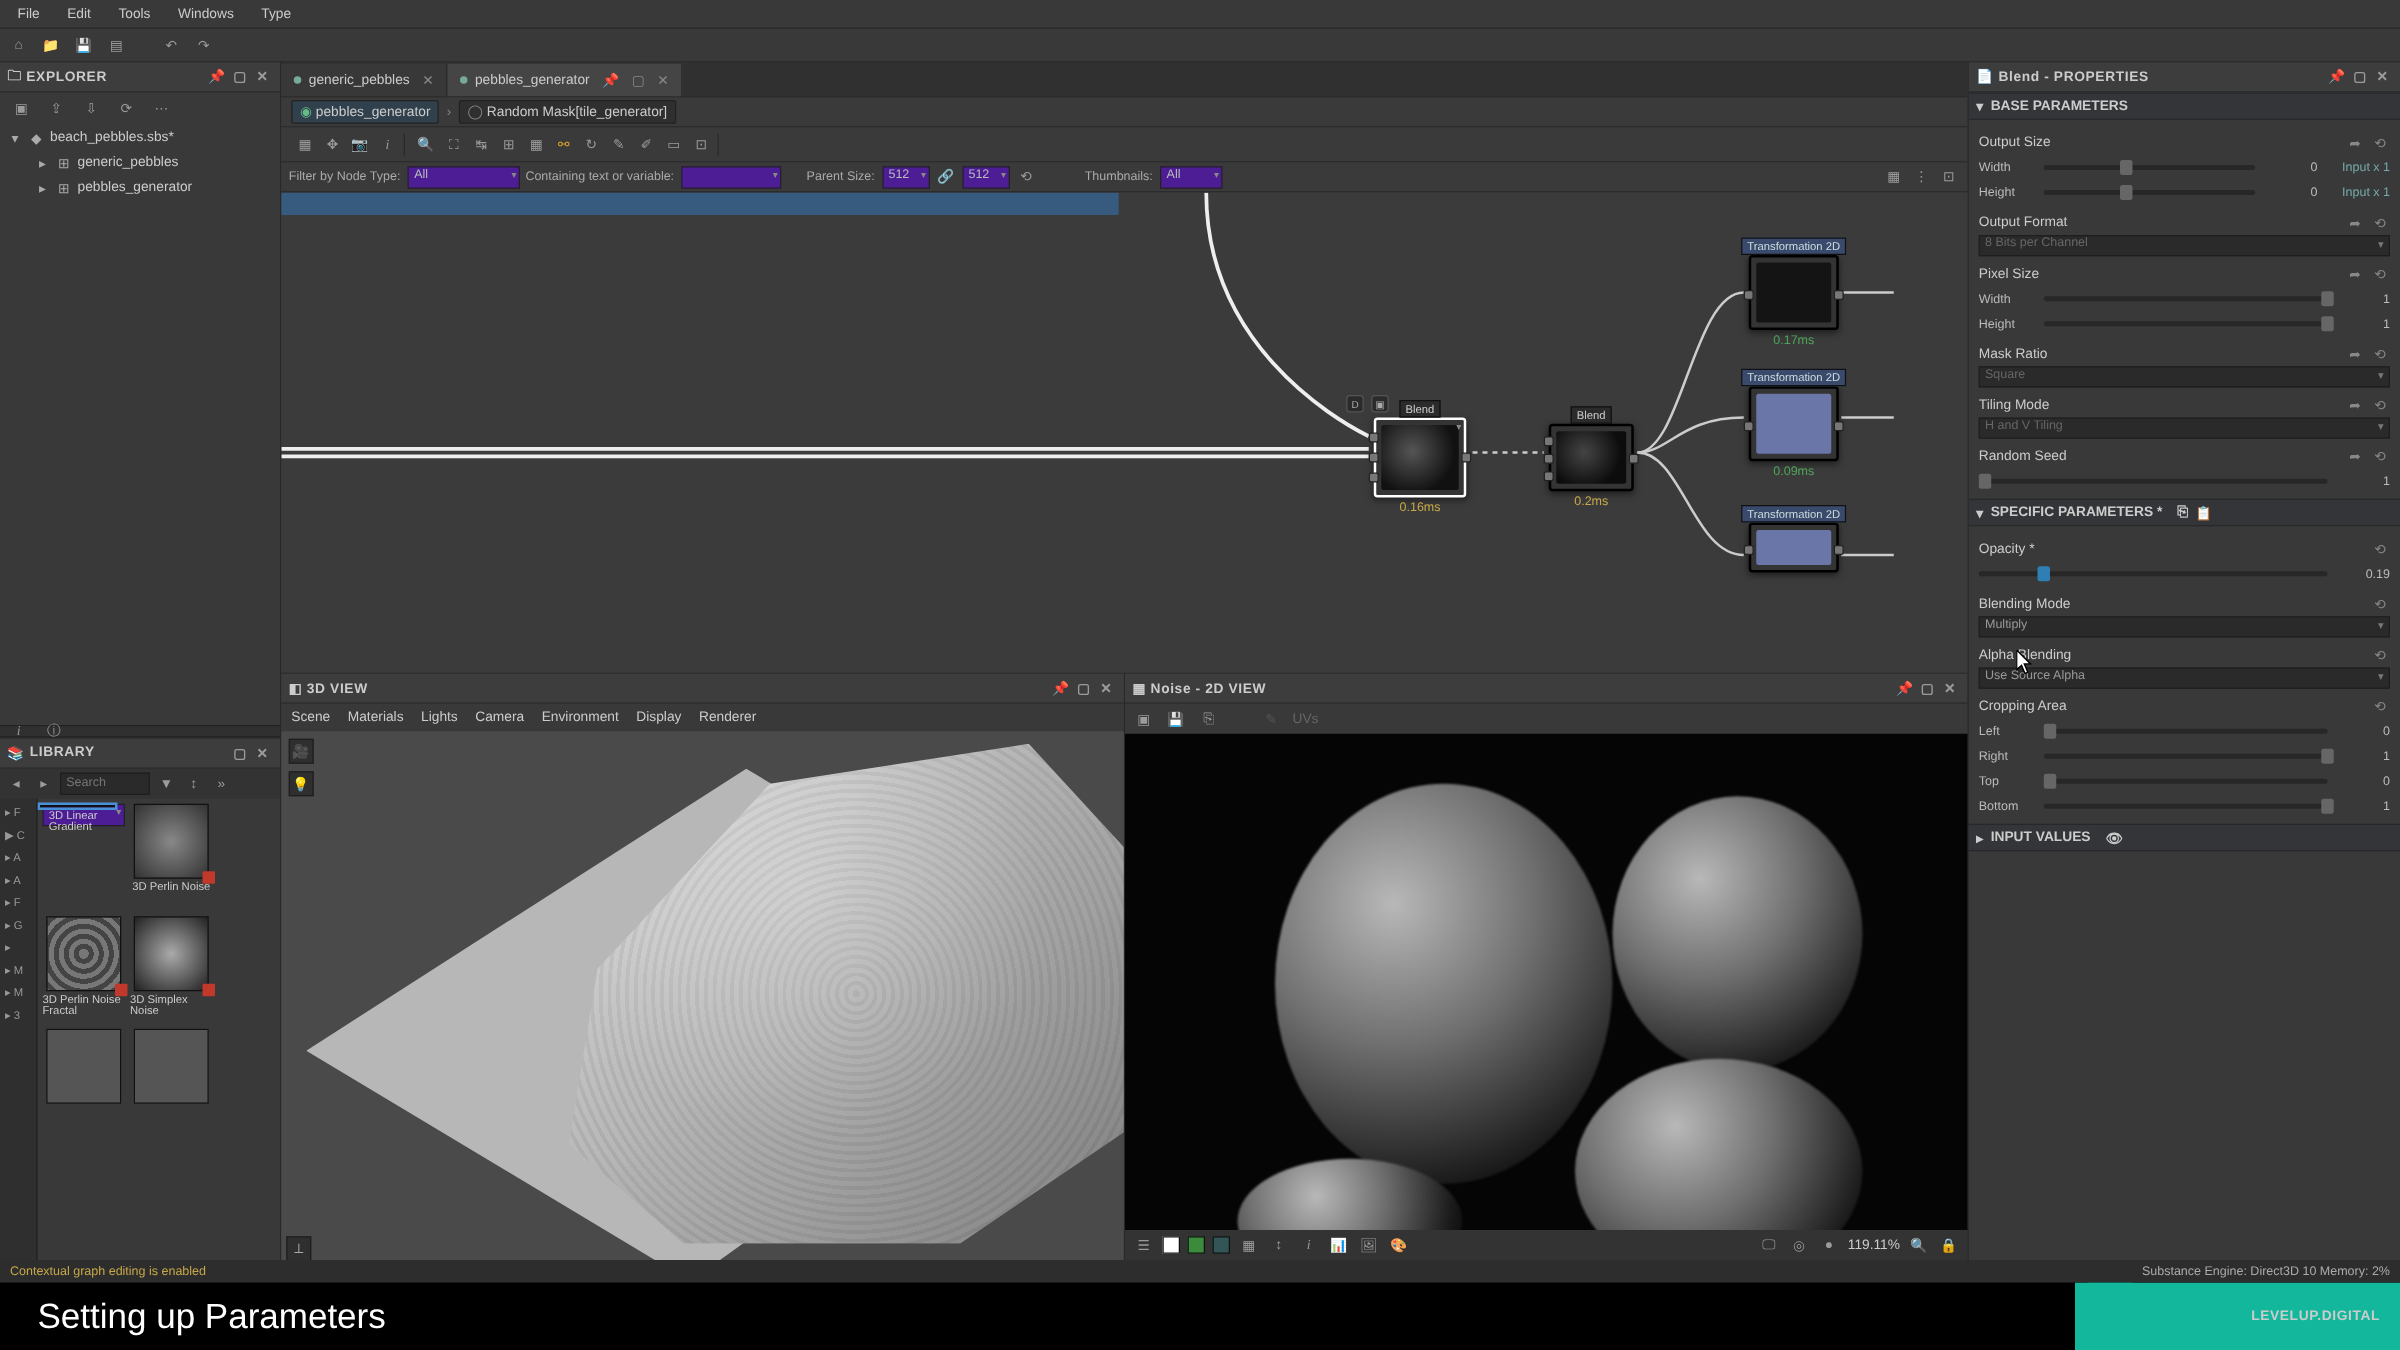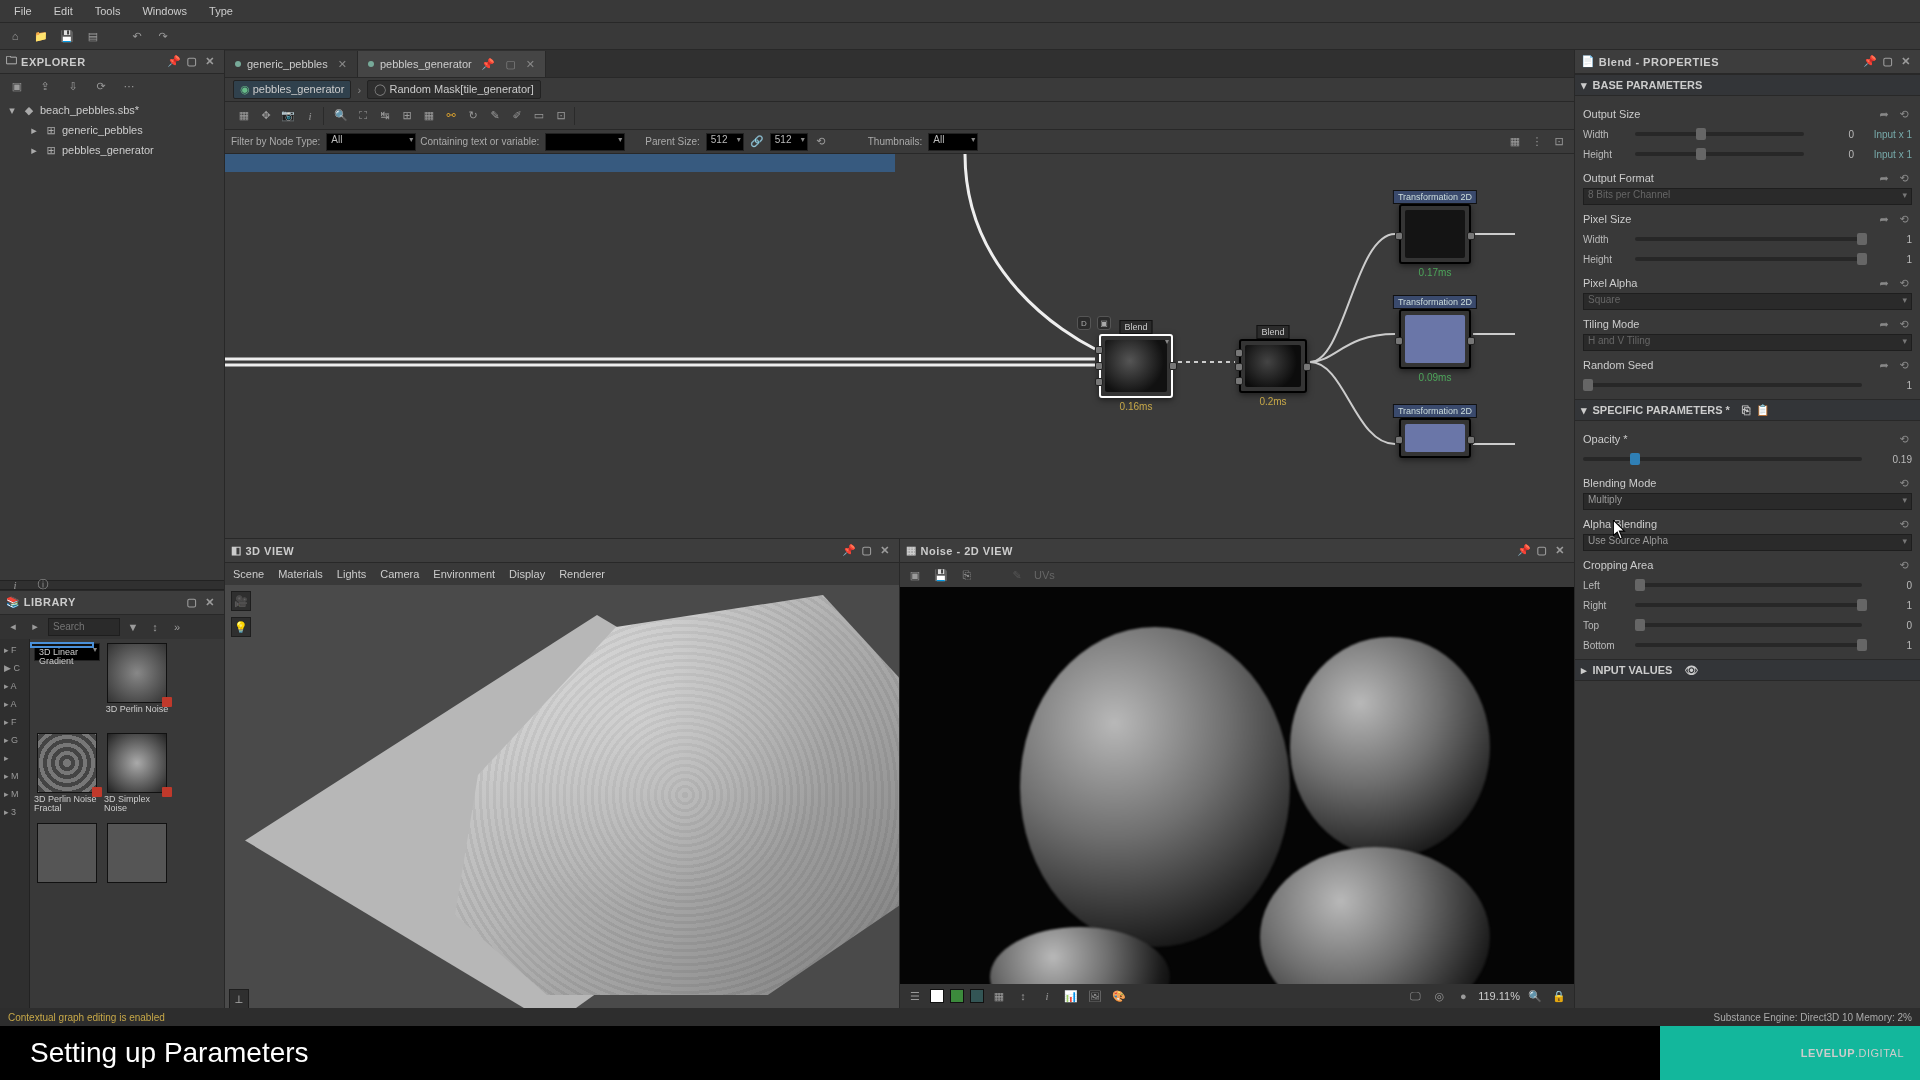--- a/index.html
+++ b/index.html
@@ -23,21 +23,21 @@
 .tabs{height:28px;display:flex;align-items:flex-end;background:#303030;border-bottom:1px solid #282828}
 .tab{height:26px;display:flex;align-items:center;padding:0 10px;gap:6px;background:#383838;border-right:1px solid #282828;cursor:pointer}
 .tab.active{background:#454545}
 .tab .dot{width:6px;height:6px;border-radius:50%;background:#7a9}
 .tab .tctl{color:#888;margin-left:4px}
 .crumbs{height:24px;display:flex;align-items:center;padding:0 8px;background:#3a3a3a;border-bottom:1px solid #282828;gap:6px}
 .crumb{padding:2px 6px;background:#2f2f2f;border:1px solid #222;border-radius:2px}
 .crumb.blue{background:#30414d}
 .graph-tb{height:28px;background:#3a3a3a;border-bottom:1px solid #282828;display:flex;align-items:center;padding:0 6px;gap:4px}
 .gt-group{display:flex;align-items:center;gap:4px;padding:0 4px;border-right:1px solid #2a2a2a}
-.sel{background:#000000;border:1px solid #222;height:18px;padding:0 14px 0 4px;font-size:10px;color:#bbb;position:relative}
+.sel{background:#4c1d95;border:1px solid #222;height:18px;padding:0 14px 0 4px;font-size:10px;color:#bbb;position:relative}
 .sel::after{content:"▾";position:absolute;right:2px;top:1px;font-size:8px;color:#888}
 .lbl{font-size:10px;color:#aaa;margin-right:2px}
 .graph{flex:1;position:relative;background:#3b3b3b;overflow:hidden}
 .bluebar{position:absolute;left:0;top:0;height:18px;background:#375a7f;width:670px}
 svg.wires{position:absolute;inset:0;width:100%;height:100%;pointer-events:none}
 .node{position:absolute;background:#343434;border:2px solid #000;border-radius:3px;box-shadow:0 2px 6px rgba(0,0,0,.5)}
 .node.sel{border-color:#fff}
 .node .title{position:absolute;top:-16px;left:50%;transform:translateX(-50%);background:#2b2b2b;border:1px solid #111;font-size:9px;padding:1px 4px;white-space:nowrap}
 .node .timing{position:absolute;bottom:-16px;left:50%;transform:translateX(-50%);font-size:10px;color:#4da55a}
 .node .timing.y{color:#c7a848}
@@ -493,21 +493,21 @@
         </div>
       <div class="prow">
           <span class="plab">Height</span>
         <div class="slider">
             <div class="knob" style="left:98%"></div>
           </div>
         <span class="pnum">1</span>
         </div>
 
       <div class="subhdr">
-          <span class="t">Pixel Alpha</span>
+          <span class="t">Mask Ratio</span>
           <div class="spacer"></div>
         <span class="ic">➦</span>
           <span class="ic">⟲</span>
         </div>
       <div class="dd dis">Square</div>
 
       <div class="subhdr">
           <span class="t">Tiling Mode</span>
           <div class="spacer"></div>
         <span class="ic">➦</span>
@@ -611,18 +611,18 @@
   <span class="msg">Contextual graph editing is enabled</span>
   <div class="spacer"></div>
   <span class="r">Substance Engine: Direct3D 10   Memory: 2%</span>
 </div>
 
 <div class="caption">
   <div class="title">Setting up Parameters</div>
 </div>
 <div class="brand">
   <div class="bg"></div>
-  <div class="txt"><span>LEVELUP</span><span style="font-weight:400">.DIGITAL</span></div>
+  <div class="txt"><span>LEVELUP</span><span style="font-weight:700">.DIGITAL</span></div>
 </div>
 
 <svg class="cursor" style="left:1613px;top:520px" viewBox="0 0 12 18">
   <path d="M0 0 L0 14 L3.5 11 L6 17 L8 16 L5.5 10 L10 10 Z" fill="#fff" stroke="#000" stroke-width="1"></path>
 </svg>
 
 </body></html>

